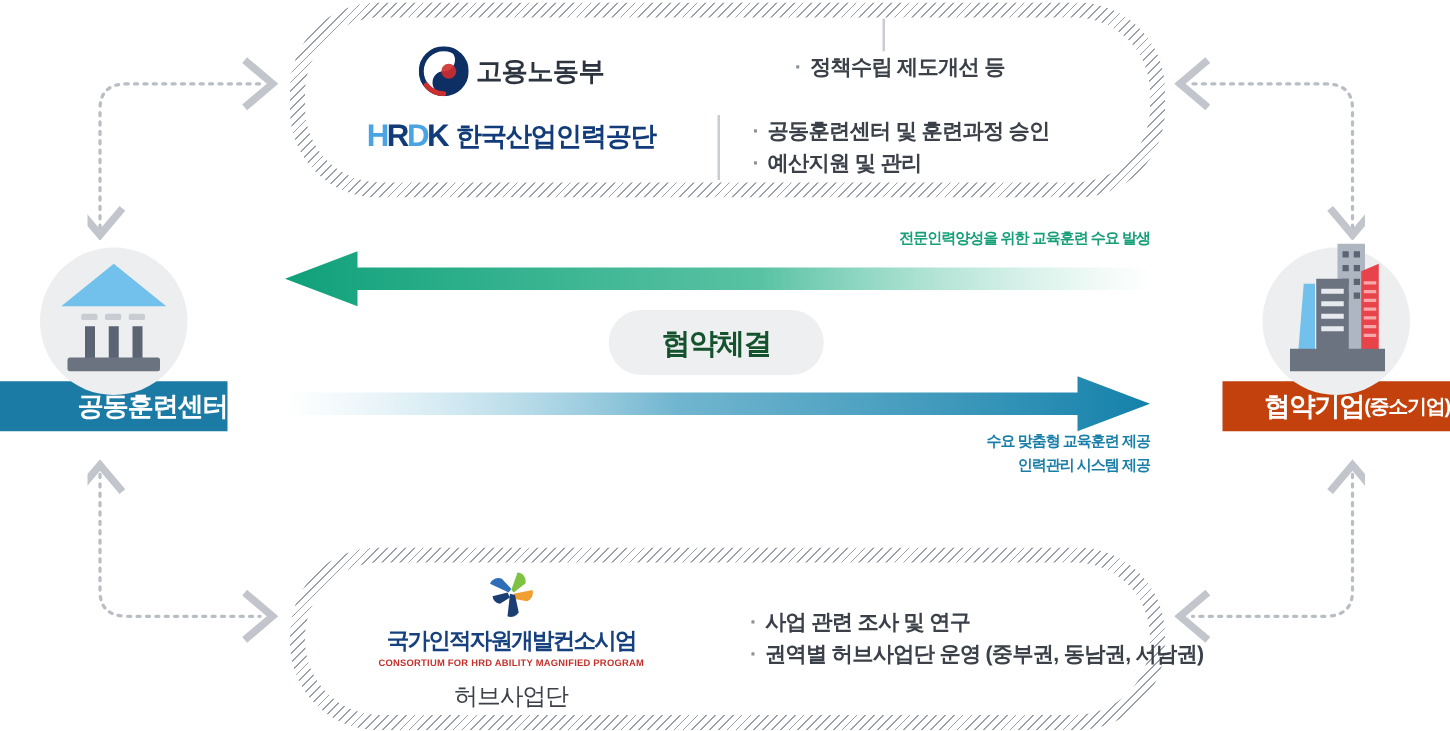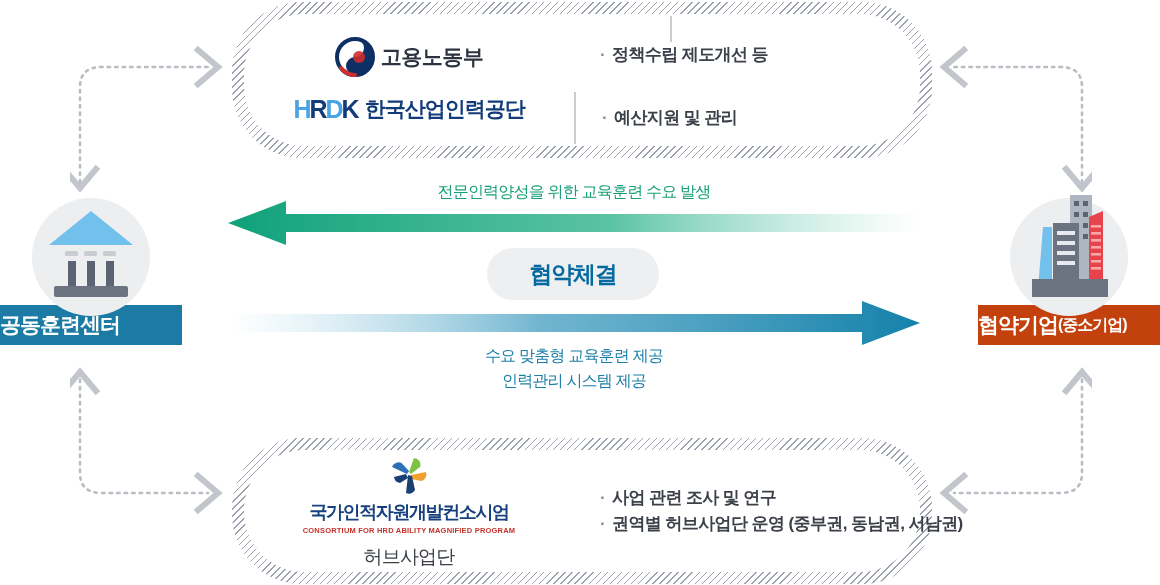--- a/index.html
+++ b/index.html
@@ -93,48 +93,48 @@
     display: flex; align-items: flex-end; justify-content: center;
   }
   .node-circle {
     position: absolute; left: 50%; top: 8px;
     transform: translateX(-50%);
     width: 118px; height: 118px; border-radius: 50%;
     background: #eceef0;
   }
   .node-label {
     height: 40px; display: flex;
-    align-items: center; justify-content: flex-start;
+    align-items: center; justify-content: flex-end;
     color: #ffffff; white-space: nowrap;
   }
   .node-label .main { font-size: 21px; font-weight: 800; letter-spacing: -1px; }
   .node-label .sub  { font-size: 16px; font-weight: 700; letter-spacing: -1px; }
 
   
   .arrow-wrap { position: absolute; left: 228px; width: 692px; height: 46px; }
   #arrow-green { top: 200px; }
   #arrow-blue  { top: 300px; }
   .arrow-svg { width: 100%; height: 100%; display: block; }
 
   .arrow-caption {
     position: absolute; left: 228px; width: 692px;
-    text-align: center; white-space: nowrap;
-    font-weight: 400; letter-spacing: -0.8px; font-size: 16px;
+    text-align: right; white-space: nowrap;
+    font-weight: 700; letter-spacing: -0.8px; font-size: 12px;
   }
   #caption-green { top: 182px; color: #17a077; }
   #caption-blue  { top: 344px; color: #1a7fa8; line-height: 1.55; }
 
   .pill {
     position: absolute; left: 487px; top: 248px;
     width: 172px; height: 52px; border-radius: 26px;
     background: #eeeff1;
     display: flex; align-items: center; justify-content: center;
   }
   .pill span {
-    font-size: 23px; font-weight: 800; color: #0369a1; letter-spacing: -1.2px;
+    font-size: 23px; font-weight: 800; color: #14532d; letter-spacing: -1.2px;
   }
 
   
   .connector { position: absolute; }
   #conn-tl { left: 70px;  top: 42px;  width: 170px; height: 150px; }
   #conn-tr { left: 920px; top: 42px;  width: 172px; height: 150px; }
   #conn-bl { left: 70px;  top: 366px; width: 170px; height: 152px; }
   #conn-br { left: 920px; top: 366px; width: 172px; height: 152px; }
   .connector svg { display: block; width: 100%; height: 100%; }
 </style>
@@ -169,20 +169,21 @@
       <div style="display:flex; flex-direction:column; justify-content:center; align-self:stretch; padding:16px 0;">
         <div class="bullet-group" style="display:flex; align-items:center;flex-direction:column;">
           <div class="vdiv" style="height:26px; margin:0; align-self:center;"></div>
           <div class="bullets">
             <div class="bullet"><span class="dot">·</span><span>정책수립 제도개선 등</span></div>
           </div>
         </div>
         <div class="bullet-group" style="display:flex; align-items:center;">
           <div class="vdiv" style="height:52px; margin:0; align-self:center;"></div>
           <div class="bullets">
+            <div class="bullet"><span class="dot">·</span><span>공동훈련센터 및 훈련과정 승인</span></div>
             <div class="bullet"><span class="dot">·</span><span>예산지원 및 관리</span></div>
           </div>
         </div>
       </div>
     </div>
   </div>
 
   <div class="hatch-box" id="bottom-box">
     <div class="hatch-inner"></div>
     <div class="box-content">

